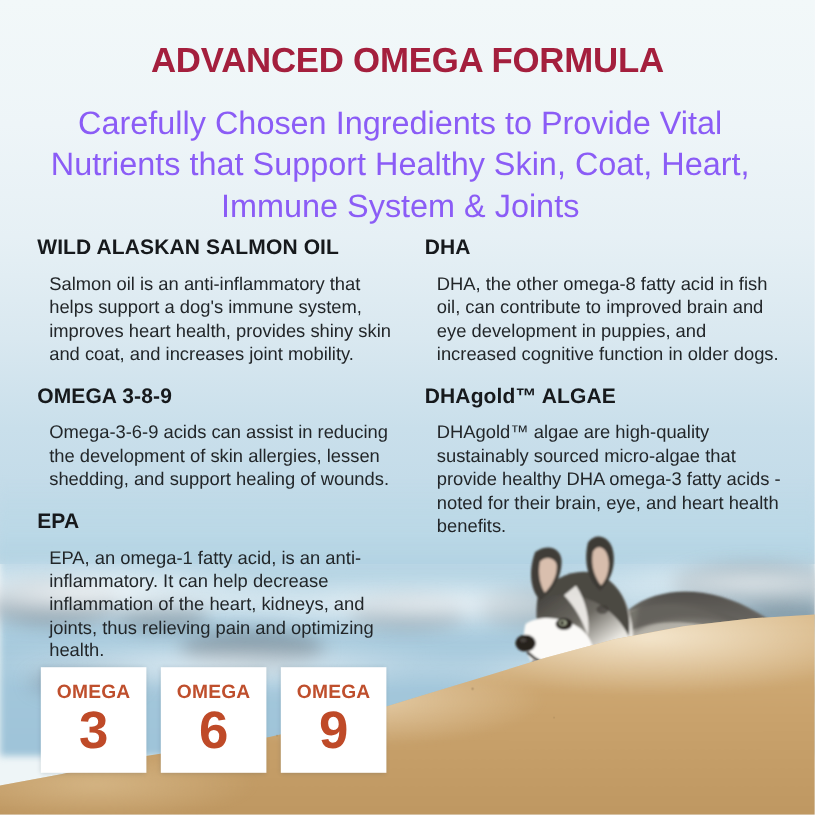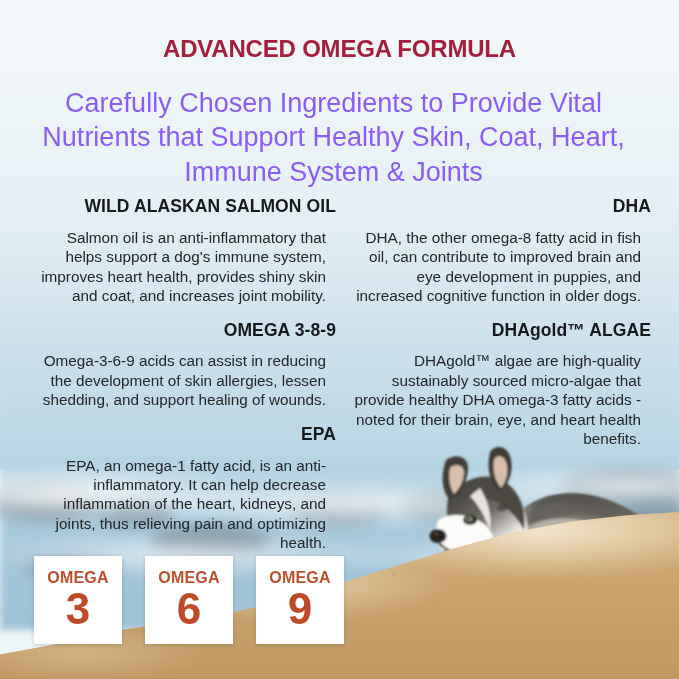--- a/index.html
+++ b/index.html
@@ -112,39 +112,38 @@
   .dog { position: absolute; left: 428px; top: 438px; width: 251px; height: 225px; }
   .dog svg { display: block; }
 
   
   .content { position: absolute; inset: 0; }
 
   .title {
     position: absolute; top: 36px; left: 0; right: 0;
     text-align: center;
     color: #a41f3d;
-    font-size: 24px;
+    font-size: 29px;
     font-weight: bold;
     letter-spacing: -0.2px;
     line-height: 1.08;
   }
   .subtitle {
     position: absolute; top: 86px; left: 40px; right: 52px;
     text-align: center;
     color: #8b5cf6;
     font-size: 27px;
     font-weight: normal;
     line-height: 1.27;
   }
 
   .cols {
     position: absolute; top: 196px; left: 31px; right: 14px;
     display: flex;
-    gap: 3px;
-    text-align: right;
+    gap: 18px;
   }
   .col { width: 305px; flex: 0 0 305px; }
   .col.right { width: 312px; flex: 0 0 312px; }
 
   .block { margin-bottom: 14px; }
   .block h3 {
     margin: 0 0 1px 0;
     font-size: 17.5px;
     font-weight: bold;
     color: #16191c;
@@ -155,21 +154,21 @@
     margin: 10px;
     font-size: 15.3px;
     color: #222629;
     line-height: 1.27;
   }
 
   
   .badges {
     position: absolute; left: 34px; top: 556px;
     display: flex;
-    gap: 23px;
+    gap: 12px;
   }
   .badge {
     width: 88px; height: 88px;
     background: #ffffff;
     box-shadow: 0 1px 4px rgba(40,60,75,0.22);
     display: flex;
     flex-direction: column;
     align-items: center;
     justify-content: center;
     padding-top: 2px;

